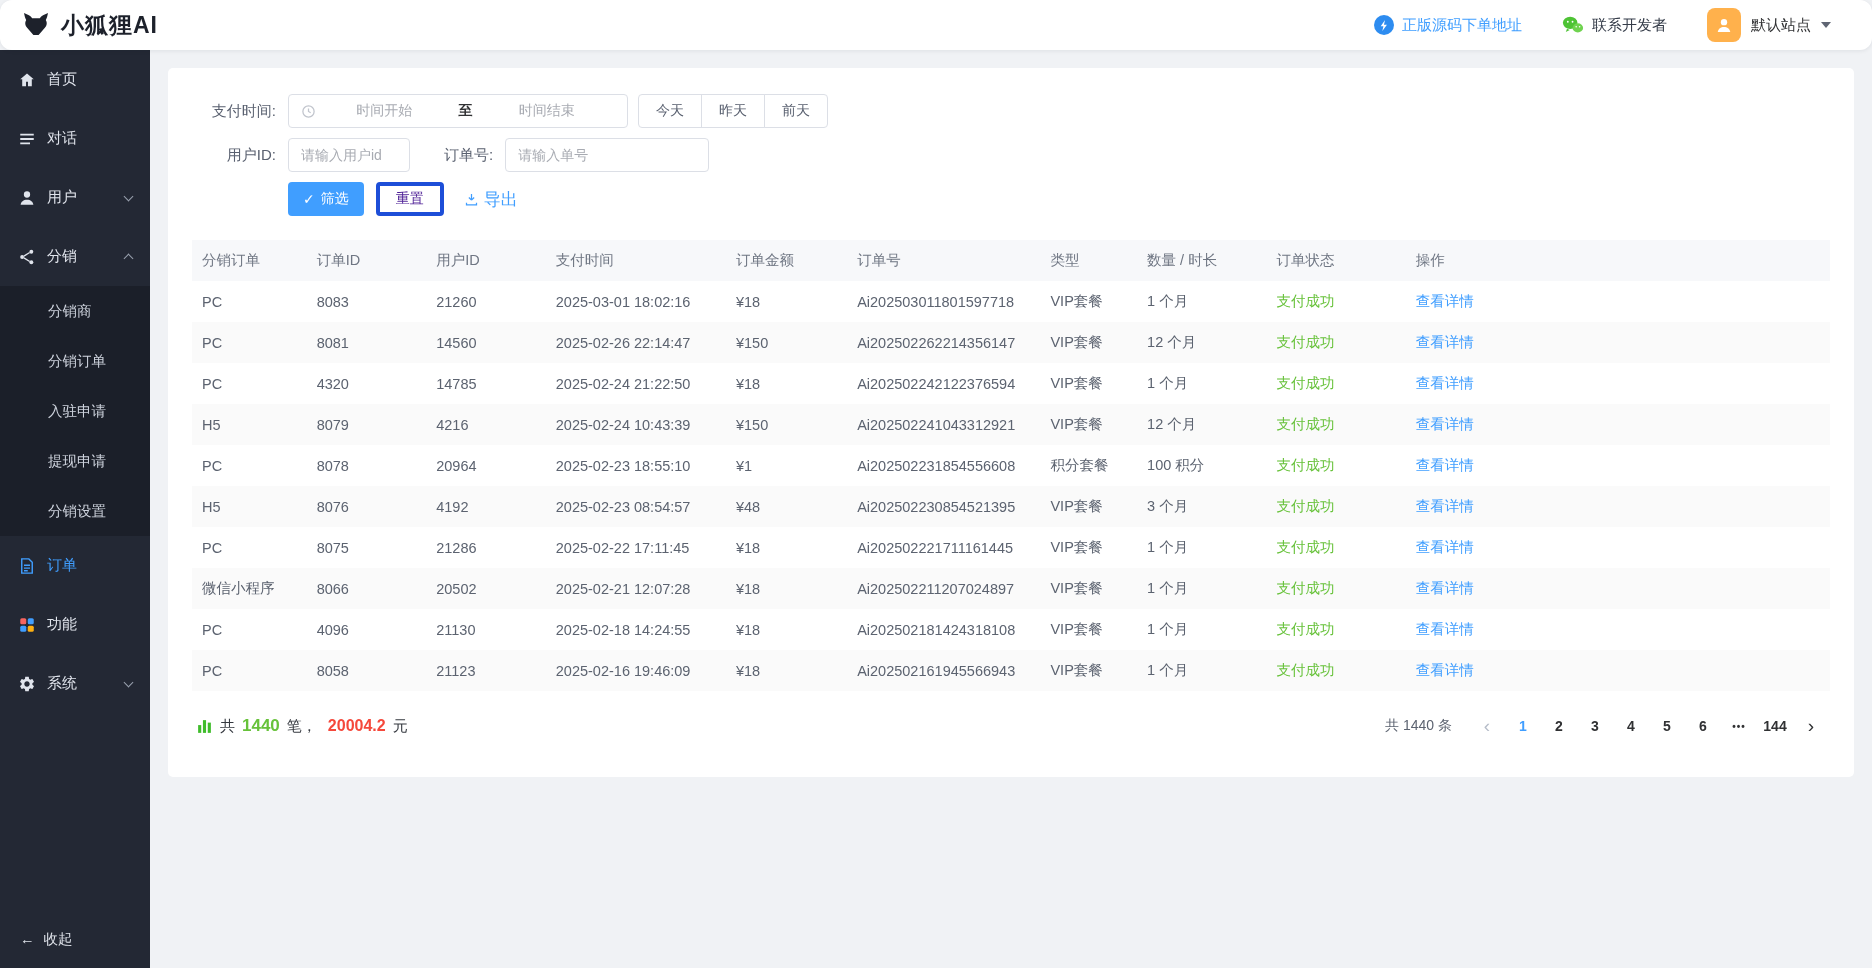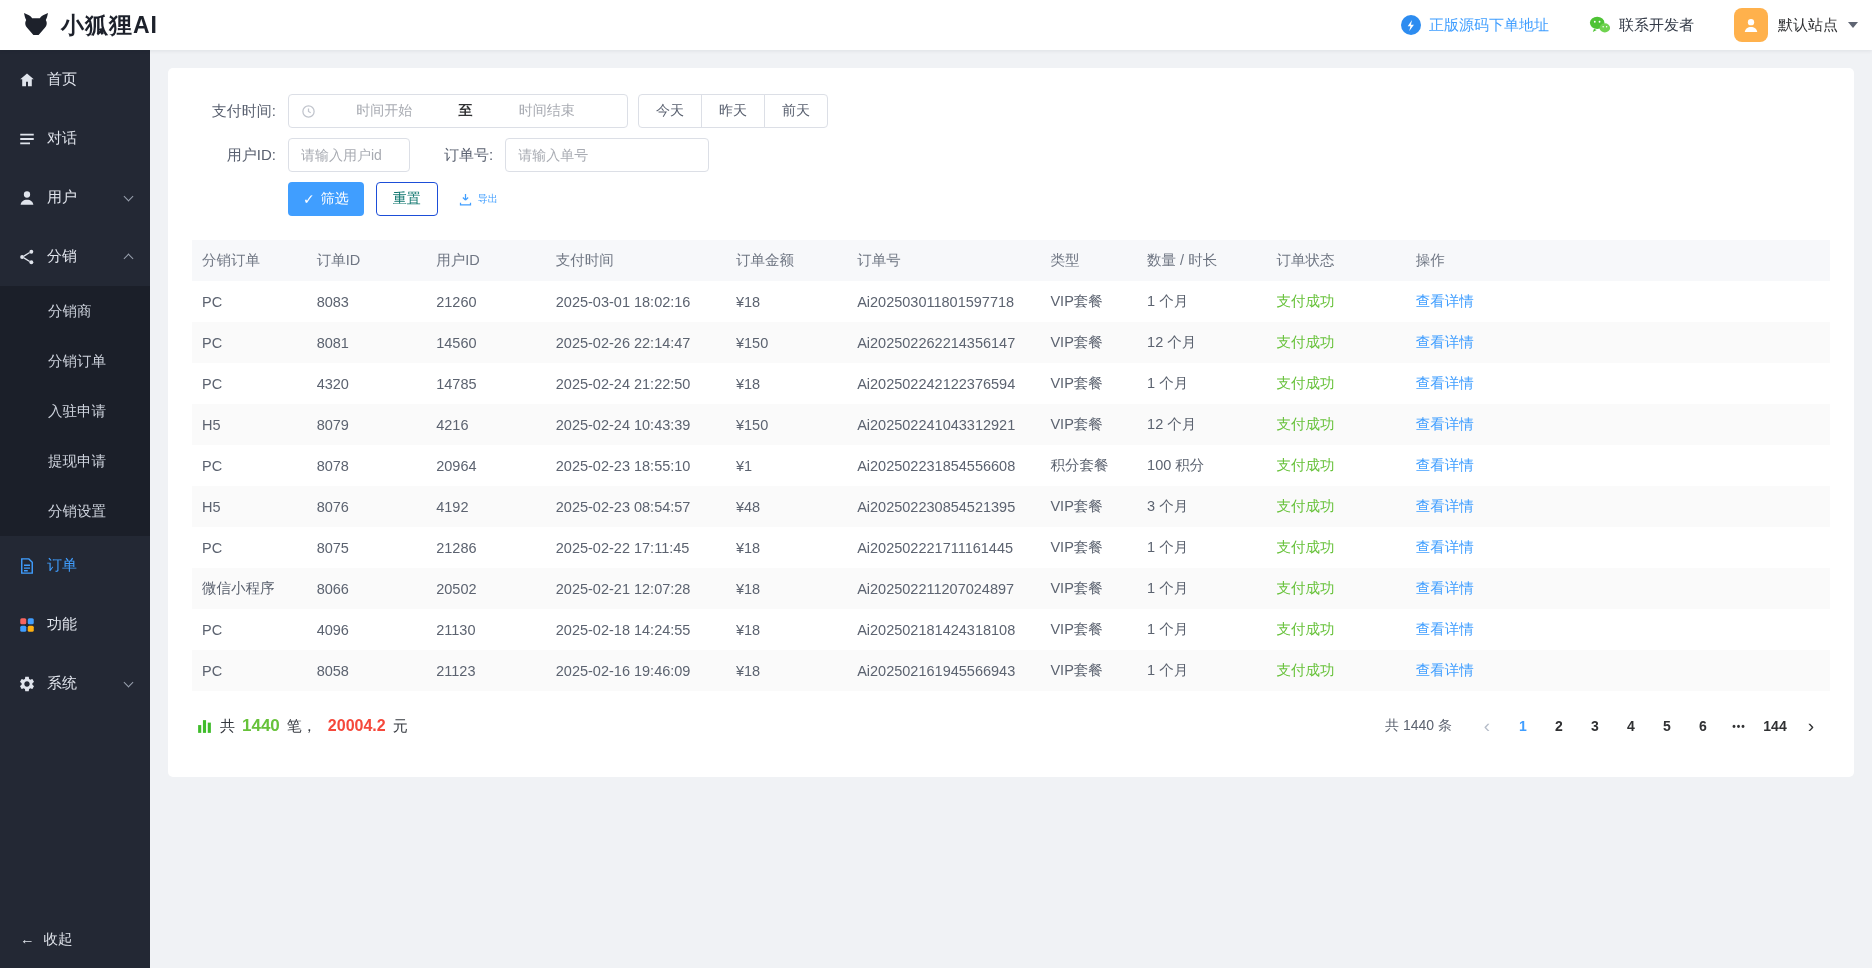--- a/index.html
+++ b/index.html
@@ -2,21 +2,21 @@
 <html><head>
 <meta charset="utf-8">
 <style>
   * { margin:0; padding:0; box-sizing:border-box; }
   html,body { width:1872px; height:968px; }
   body { font-family:"Liberation Sans","DejaVu Sans",sans-serif; background:#f0f2f5; overflow:hidden; }
   .app { width:1872px; height:968px; display:flex; flex-direction:column; }
 
   
   .topbar { height:50px; background:#fff; display:flex; align-items:center; justify-content:space-between;
-            padding:0 14px 0 20px; box-shadow:0 1px 4px rgba(0,21,41,.08); position:relative; z-index:5; }
+            padding:0 41px 0 20px; box-shadow:0 1px 4px rgba(0,21,41,.08); position:relative; z-index:5;border-radius:12px; }
   .brand { display:flex; align-items:center; gap:9px; }
   .brand-logo { width:32px; height:32px; display:inline-flex; }
   .brand-name { font-size:23px; font-weight:bold; color:#1d212b; letter-spacing:1px; }
   .top-actions { display:flex; align-items:center; gap:40px; }
   .top-link { display:flex; align-items:flex-end; gap:8px; font-size:15px; text-decoration:none; cursor:pointer; }
   .link-blue { color:#409eff; }
   .link-dark { color:#353c49; }
   .badge-icon { width:20px; height:20px; border-radius:50%; background:#2d8cf0; display:inline-flex; align-items:center; justify-content:center; }
   .wx-icon { width:22px; height:20px; display:inline-flex; }
   .site { display:flex; align-items:center; gap:10px; cursor:pointer; font-size:15px; color:#303133; }
@@ -57,22 +57,22 @@
   .qbtn { height:34px; padding:0 17px; background:#fff; border:1px solid #dcdfe6; font-size:14px; color:#5a6170; margin-left:-1px; cursor:pointer; font-family:inherit; }
   .qbtn:first-child { margin-left:0; border-radius:4px 0 0 4px; }
   .qbtn:last-child { border-radius:0 4px 4px 0; }
   .txt { height:34px; border:1px solid #dcdfe6; border-radius:4px; padding:0 12px; font-size:14px; color:#606266; outline:none; font-family:inherit; background:#fff; }
   .txt::placeholder { color:#a8abb2; }
   .txt-user { width:122px; }
   .txt-order { width:204px; }
   .actions-row { padding-left:96px; margin-bottom:0; }
   .submit { height:34px; padding:0 15px; border:none; border-radius:4px; background:#409eff; color:#fff; font-size:14px;
             display:inline-flex; align-items:center; gap:6px; cursor:pointer; font-family:inherit; }
-  .reset { height:34px; padding:0 16px; border:1px solid #1d4ed8; border-radius:4px; background:#fff; color:#0f766e; font-size:14px; margin-left:12px; cursor:pointer; font-family:inherit; }
-  .export { display:inline-flex; align-items:center; gap:5px; color:#409eff; font-size:10px; margin-left:20px; background:none; border:none; cursor:pointer; font-family:inherit; }
+  .reset { height:34px; padding:0 16px; border:4px solid #1d4ed8; border-radius:4px; background:#fff; color:#4c1d95; font-size:14px; margin-left:12px; cursor:pointer; font-family:inherit; }
+  .export { display:inline-flex; align-items:center; gap:5px; color:#409eff; font-size:17px; margin-left:20px; background:none; border:none; cursor:pointer; font-family:inherit; }
   .dl-icon { width:15px; height:15px; display:inline-flex; }
 
   
   .order-table { width:100%; border-collapse:collapse; font-size:14.5px; color:#5c6370; margin-top:24px; table-layout:fixed; }
   .order-table th { background:#f7f8fa; height:41px; text-align:left; font-weight:400; color:#6f7683; padding:0 10px; white-space:nowrap; }
   .order-table td { height:41px; padding:0 10px; white-space:nowrap; overflow:hidden; }
   .order-table tbody tr:nth-child(even) { background:#fafafa; }
   .status { color:#67c23a; }
   .link { color:#409eff; cursor:pointer; text-decoration:none; }
 

